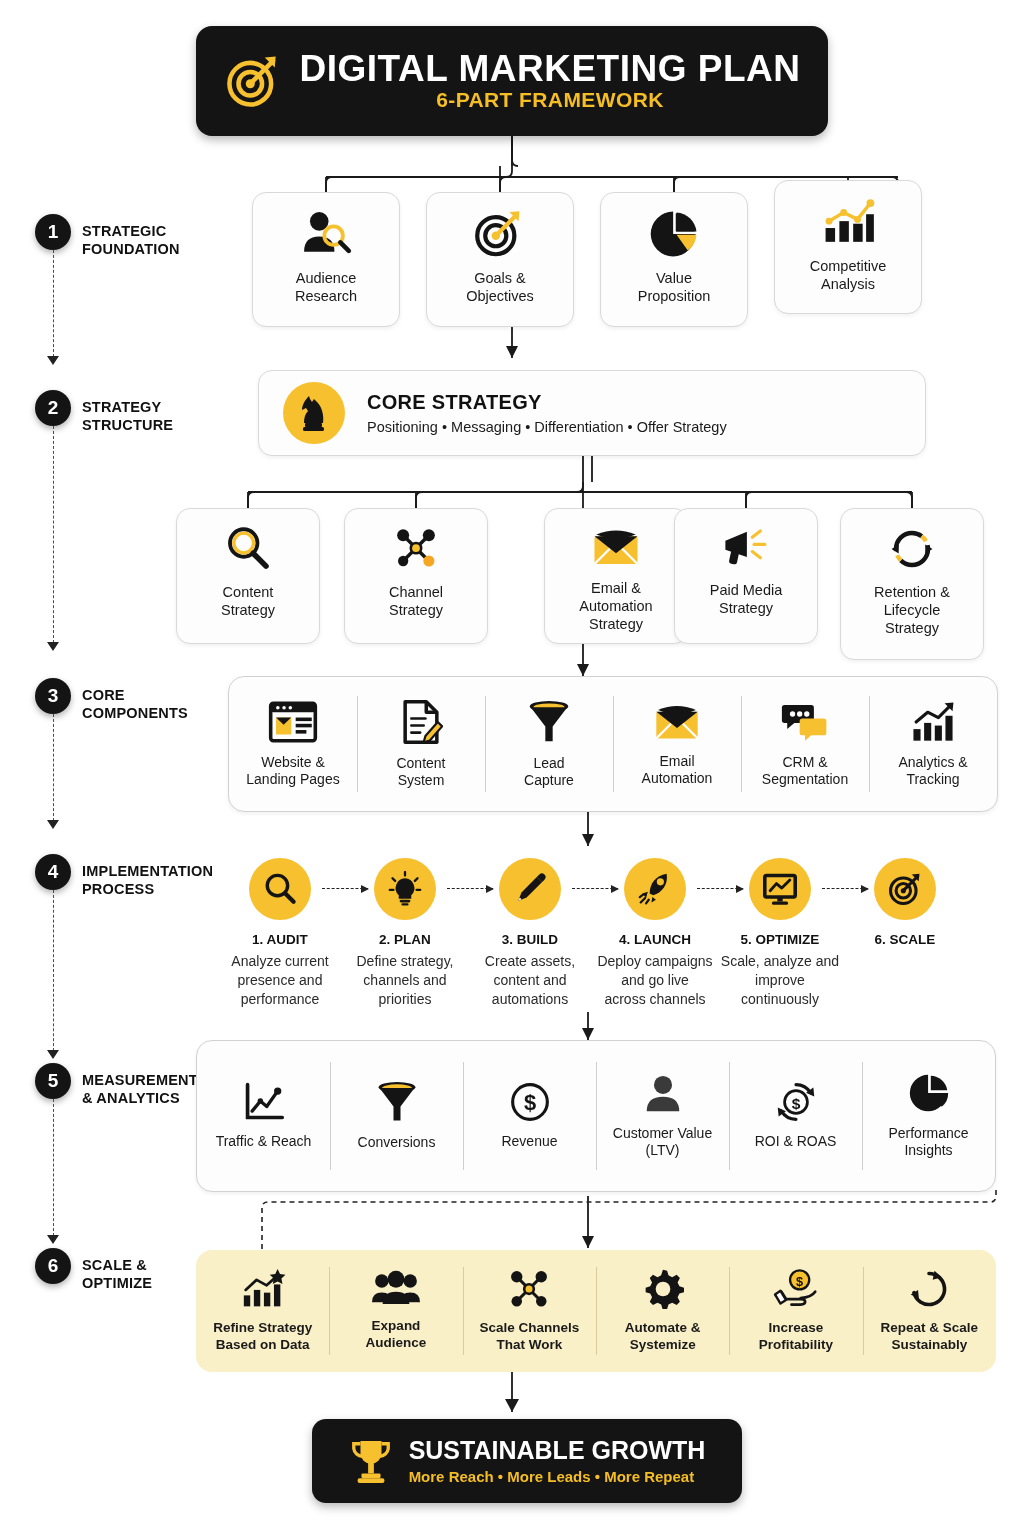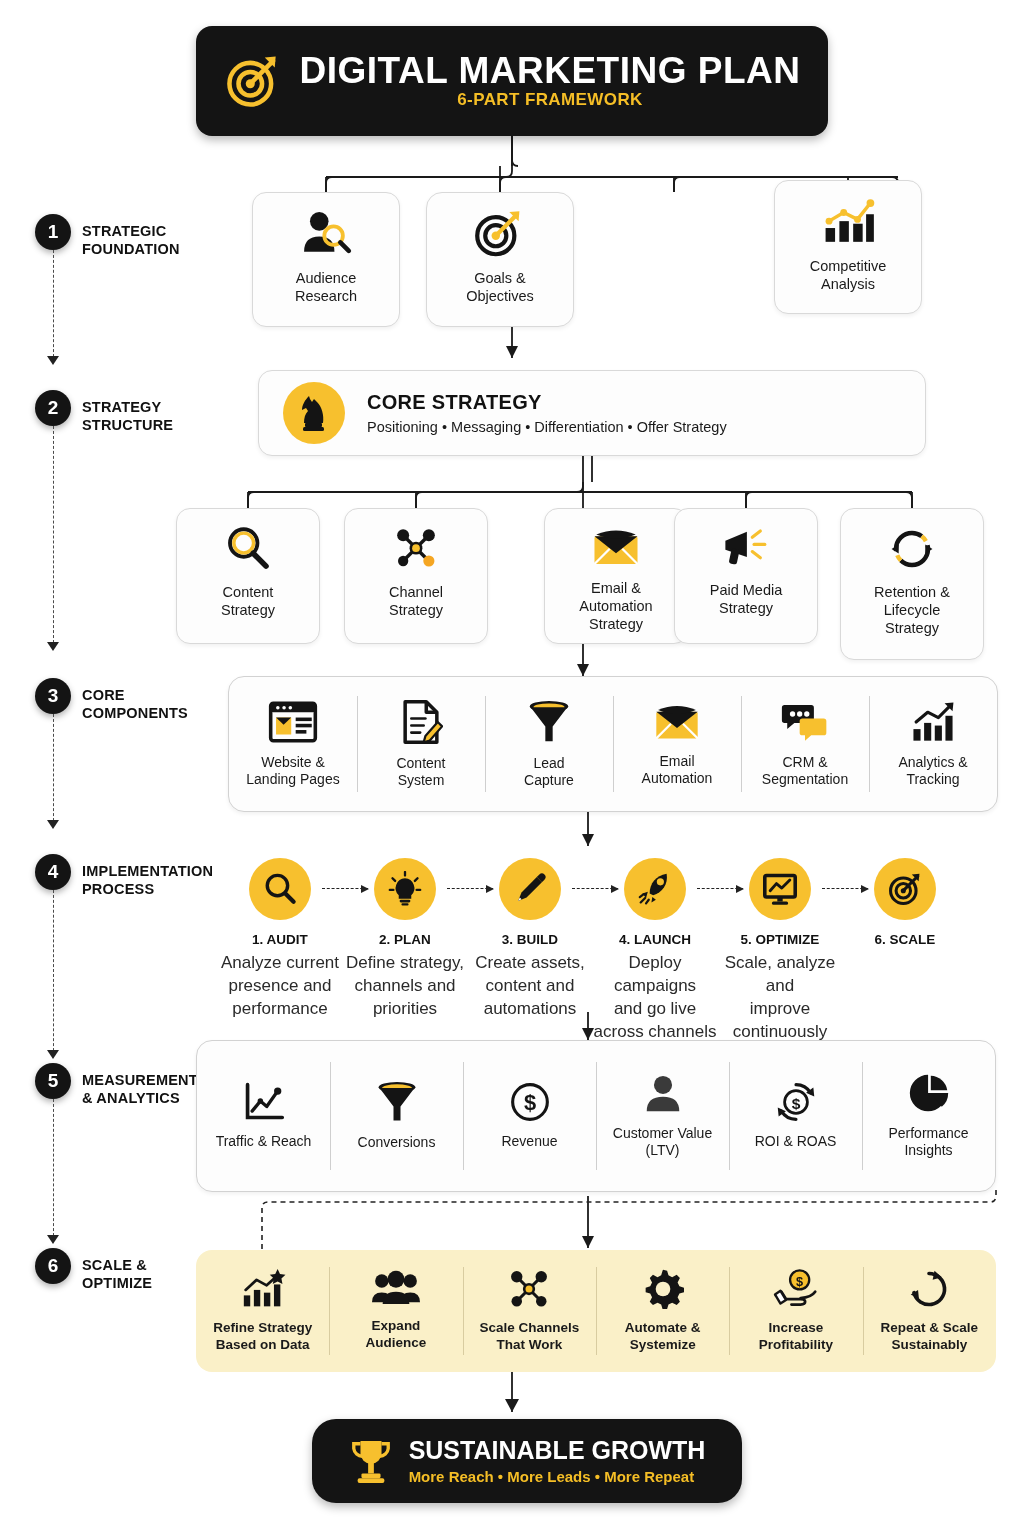--- a/index.html
+++ b/index.html
@@ -22,28 +22,28 @@
     background: #141414; border-radius: 16px;
     display: flex; align-items: center; justify-content: center; gap: 18px;
     box-shadow: 0 4px 10px rgba(0,0,0,.28);
   }
   .header-text { text-align: center; }
   .header-title {
     color: #fff; font-size: 37px; font-weight: 700; letter-spacing: .5px;
     line-height: 1.05;
   }
   .header-sub {
-    color: #F5BE26; font-size: 17px; font-weight: 700; letter-spacing: .4px;
+    color: #F5BE26; font-size: 21px; font-weight: 700; letter-spacing: .4px;
     margin-top: 0;
   }
 
   
   .footer-bar {
     position: absolute; left: 312px; top: 1419px; width: 430px; height: 84px;
-    background: #141414; border-radius: 24px;
+    background: #141414; border-radius: 14px;
     display: flex; align-items: center; justify-content: center; gap: 16px;
     box-shadow: 0 4px 10px rgba(0,0,0,.28);
   }
   .footer-title { color: #fff; font-size: 25px; font-weight: 700; line-height: 1.1;}
   .footer-sub { color: #F5BE26; font-size: 15px; font-weight: 700; margin-top: 3px;}
 
   
   .rail-num {
     position: absolute; width: 36px; height: 36px; border-radius: 50%;
     background: #141414; color: #fff; font-size: 19px; font-weight: 700;
@@ -111,21 +111,21 @@
   }
   .cell-label.bold { font-weight: 700; font-size: 13.5px; }
 
   
   .step { position: absolute; width: 128px; text-align: center; }
   .step-circle {
     width: 62px; height: 62px; border-radius: 50%; background: #F7C02E;
     margin: 0 auto; display: flex; align-items: center; justify-content: center;
   }
   .step-title { font-size: 13.5px; font-weight: 700; margin-top: 12px; }
-  .step-desc { font-size: 17px; line-height: 1.35; margin-top: 5px; color: #2a2a2a; }
+  .step-desc { font-size: 14px; line-height: 1.35; margin-top: 5px; color: #2a2a2a; }
   .step-arrow {
     position: absolute; top: 888px; height: 0; border-top: 1.6px dashed #222;
   }
   .step-arrow::after {
     content: ""; position: absolute; right: -1px; top: -4.5px; width: 0; height: 0;
     border-top: 4.5px solid transparent; border-bottom: 4.5px solid transparent;
     border-left: 8px solid #222;
   }
 
   
@@ -266,34 +266,46 @@
       <path d="M6 50 q0-18 18-18 q18 0 18 18 z" fill="#141414"></path>
       <circle cx="41" cy="31" r="11" fill="none" stroke="#F7C02E" stroke-width="4.5"></circle>
       <path d="M49 39 L59 49" stroke="#141414" stroke-width="5.5" stroke-linecap="round"></path>
     </svg>
     <div class="card-label">
       <span>Audience</span><br>
       <span>Research</span>
     </div>
   </div>
 
-  <div class="card" style="left:426px; top:192px; width:148px; height:135px;border-radius:16px;">
+  <div class="card" style="left:426px; top:192px; width:148px; height:135px;">
     <svg width="54" height="50" viewBox="0 0 64 58">
       <circle cx="27" cy="31" r="22" fill="none" stroke="#141414" stroke-width="5"></circle>
       <circle cx="27" cy="31" r="12.5" fill="none" stroke="#141414" stroke-width="5"></circle>
       <circle cx="27" cy="31" r="5" fill="#F7C02E"></circle>
       <path d="M27 31 L52 6" stroke="#F7C02E" stroke-width="5" stroke-linecap="round"></path>
       <path d="M43 3 L55 2 L54 14 Z" fill="#F7C02E"></path>
     </svg>
     <div class="card-label">
       <span>Goals &amp;</span><br>
       <span>Objectives</span>
     </div>
   </div>
 
+  <div class="card" style="left:600px; top:192px; width:148px; height:135px;">
+    <svg width="52" height="50" viewBox="0 0 60 58">
+      <path d="M29 29 L29 3 A26 26 0 1 0 55 29 Z" fill="#141414"></path>
+      <path d="M32 5 A24 24 0 0 1 54 26 L32 26 Z" fill="#141414"></path>
+      <path d="M33 30 L56 30 A23 23 0 0 1 46 48 Z" fill="#F7C02E"></path>
+      <path d="M33 4 A25 25 0 0 1 56 26 L33 26 Z" fill="#141414"></path>
+    </svg>
+    <div class="card-label">
+      <span>Value</span><br>
+      <span>Proposition</span>
+    </div>
+  </div>
 
   <div class="card" style="left:774px; top:180px; width:148px; height:134px;">
     <svg width="56" height="50" viewBox="0 0 64 58">
       <rect x="6" y="36" width="11" height="16" fill="#141414"></rect>
       <rect x="22" y="28" width="11" height="24" fill="#141414"></rect>
       <rect x="38" y="31" width="11" height="21" fill="#141414"></rect>
       <rect x="53" y="20" width="9" height="32" fill="#141414"></rect>
       <polyline points="10,28 27,18 43,26 58,7" fill="none" stroke="#F7C02E" stroke-width="4" stroke-linecap="round" stroke-linejoin="round"></polyline>
       <circle cx="10" cy="28" r="4" fill="#F7C02E"></circle>
       <circle cx="27" cy="18" r="4" fill="#F7C02E"></circle>

